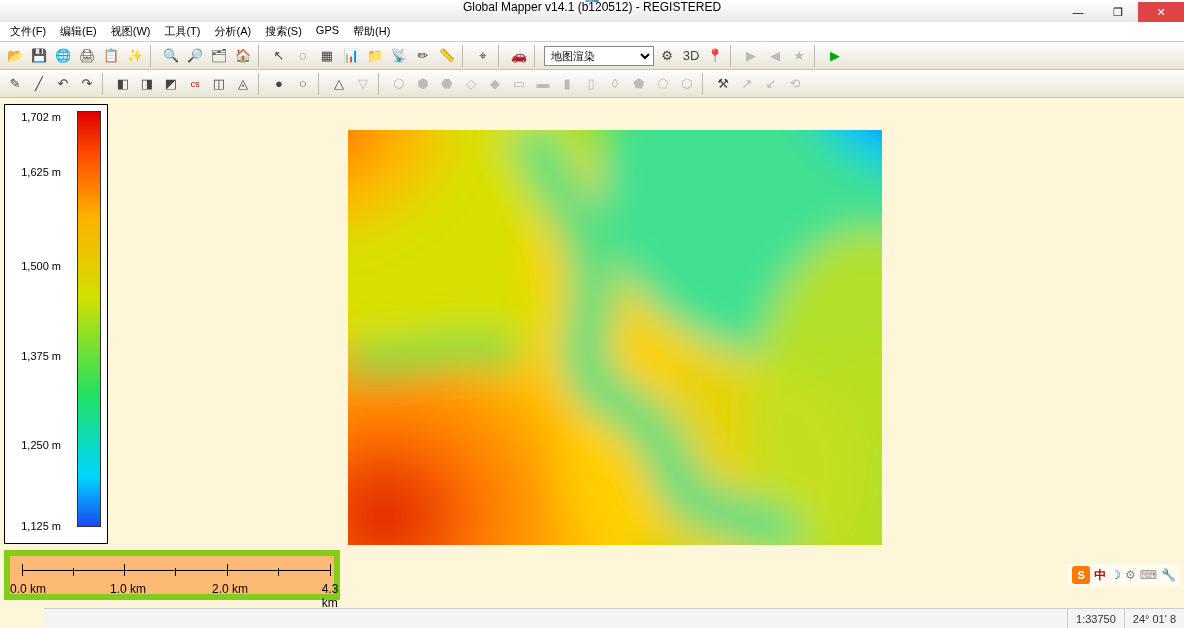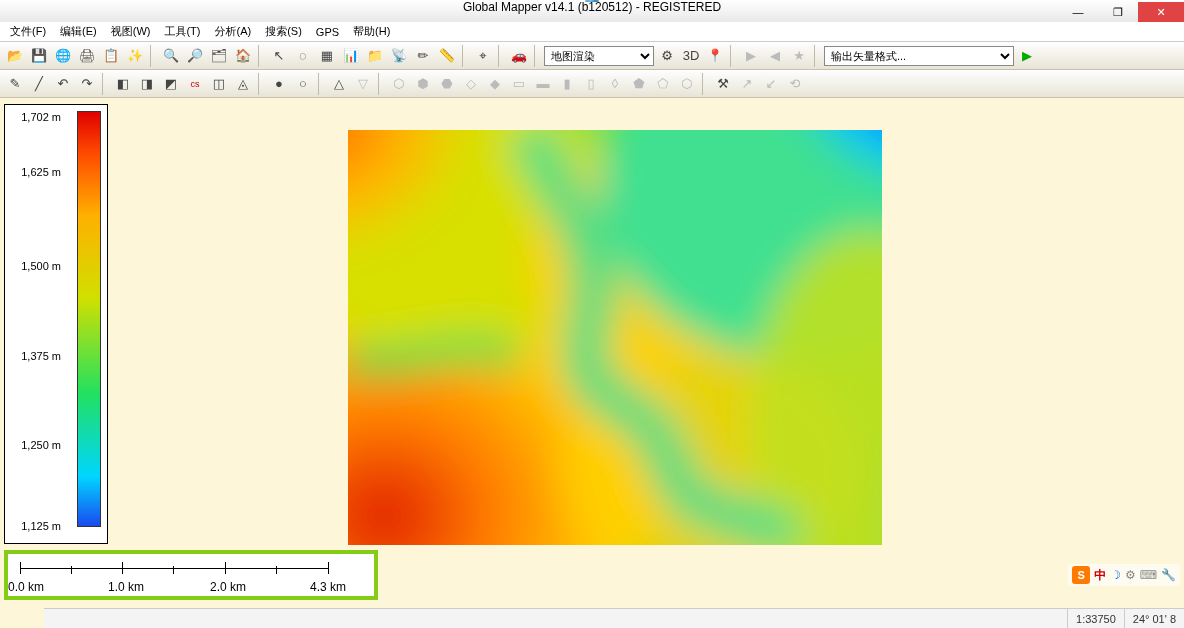--- a/index.html
+++ b/index.html
@@ -3,34 +3,34 @@
 <meta charset="utf-8">
 <style>
 * { box-sizing: border-box; margin: 0; padding: 0; font-family: "Microsoft YaHei", "SimSun", Tahoma, sans-serif; font-size: 11px; }
 body { width: 1184px; height: 628px; background: #fdf6d9; overflow: hidden; display: flex; flex-direction: column; }
 .titlebar { height: 22px; background: linear-gradient(#fff,#e8e8e8); display: flex; align-items: center; position: relative; flex-direction: column; }
 .titlebar-icon { width: 14px; height: 14px; border-radius:50%; background: radial-gradient(circle at 40% 40%, #6cf, #036); margin: 0 6px; }
 .titlebar-title { position:absolute; left:50%; transform:translateX(-50%); color:#000; font-size:12px; }
 .win-controls { margin-left:auto; display:flex; }
 .win-btn { width: 40px; height: 20px; display:flex; align-items:center; justify-content:center; }
 .win-close { background:#e04343; color:#fff; width:46px; }
-.menubar { height: 20px; background:#fff; border-bottom:1px solid #ccc; display:flex; align-items:center; padding:0 4px; gap:2px; }
+.menubar { height: 20px; background:#fff; border-bottom:1px solid #ccc; display:flex; align-items:flex-start; padding:0 4px; gap:2px; }
 .menu-item { padding: 2px 6px; }
 .toolbar-row { height: 28px; background: linear-gradient(#fefefe,#e8e4d6); border-bottom:1px solid #c7c2ae; display:flex; align-items:center; padding:0 4px; gap:2px; }
 .tbtn { width:22px; height:22px; border:1px solid transparent; border-radius:2px; display:flex; align-items:center; justify-content:center; font-size:13px; color:#444; cursor:pointer; user-select:none; }
 .tbtn.dis { color:#bbb; }
 .tsep { width:6px; height:22px; border-left:1px solid #c0bba8; margin:0 2px; }
 .dropdown { height:20px; border:1px solid #888; background:#fff; font-size:11px; padding:0 2px; }
 .content { flex:1; position:relative; background:#fdf6d9; overflow:hidden; }
 .legend-box { position:absolute; left:4px; top:6px; width:104px; height:440px; border:1px solid #000; background:#fff; padding:6px 4px; }
 .legend-inner { position:relative; height:100%; display:flex; }
 .legend-labels { width:56px; height:100%; position:relative; }
 .legend-labels span { position:absolute; right:4px; font-size:11px; white-space:nowrap; }
 .legend-bar { width:24px; height:416px; margin-left:auto; margin-right:2px; background: linear-gradient(to top, #1a4af0 0%, #00d6ff 12%, #22e060 32%, #d0e000 55%, #ffb000 75%, #ff4a00 90%, #e00000 100%); border:1px solid #333; }
-.scalebar-box { position:absolute; left:4px; top:452px; width:374px; height:50px; border:4px solid #84cc16; background:#ffffff; padding:6px 6px 2px 6px; }
+.scalebar-box { position:absolute; left:4px; top:452px; width:336px; height:50px; border:6px solid #84cc16; background:#fdba74; padding:6px 6px 2px 6px; }
 .scalebar-line { position:relative; height:14px; }
 .scalebar-seg { position:absolute; top:8px; height:1px; background:#000; }
 .scalebar-tick { position:absolute; top:2px; width:1px; height:12px; background:#000; }
 .scalebar-labels { position:relative; height:16px; margin-top:6px; }
 .scalebar-labels span { position:absolute; transform:translateX(-50%); font-size:12px; }
 .map-canvas { position:absolute; left:348px; top:32px; width:534px; height:415px; }
 .statusbar { height: 20px; background:#f4f4f4; border-top:1px solid #ccc; display:flex; align-items:center; font-size:11px; color:#333;margin-left:44px; }
 .status-spacer { flex:1; }
 .status-cell { padding:0 8px; border-left:1px solid #ccc; height:100%; display:flex; align-items:center; }
 .tray { position:absolute; right:4px; bottom:22px; display:flex; gap:4px; align-items:center; background:rgba(255,255,255,0.6); padding:2px 4px; border-radius:3px; }
@@ -92,23 +92,20 @@
     <option>地图渲染</option>
   </select>
   <div class="tbtn">⚙</div>
   <div class="tbtn">3D</div>
   <div class="tbtn">📍</div>
   <div class="tsep"></div>
   <div class="tbtn dis">▶</div>
   <div class="tbtn dis">◀</div>
   <div class="tbtn dis">★</div>
   <div class="tsep"></div>
-  <select class="dropdown" style="width:190px">
-    <option>输出矢量格式...</option>
-  </select>
   <div class="tbtn" style="color:#0a0">▶</div>
 </div>
 
 <div class="toolbar-row">
   <div class="tbtn">✎</div>
   <div class="tbtn">╱</div>
   <div class="tbtn">↶</div>
   <div class="tbtn">↷</div>
   <div class="tsep"></div>
   <div class="tbtn">◧</div>

